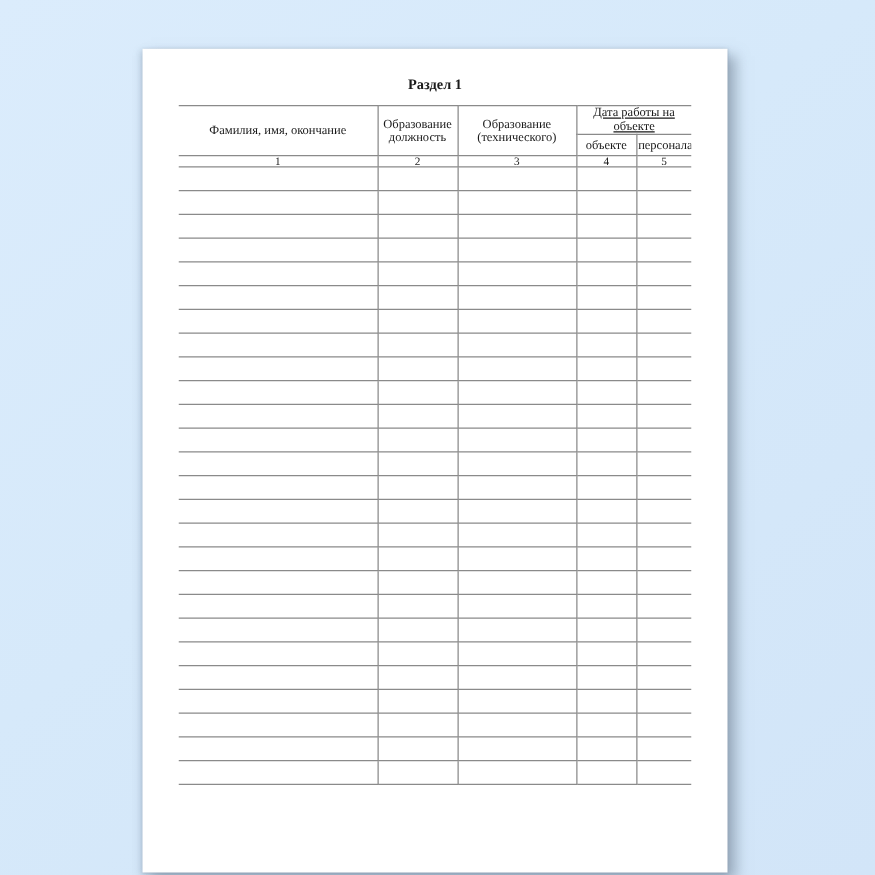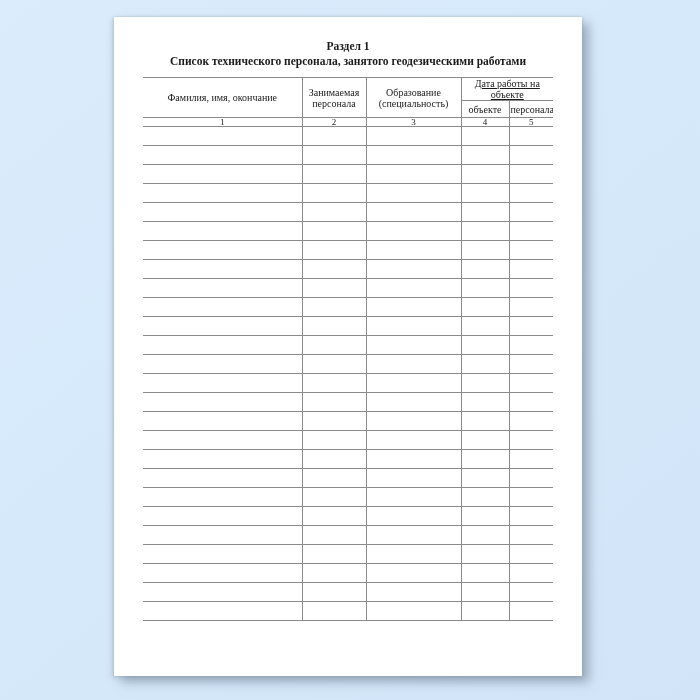--- a/index.html
+++ b/index.html
@@ -16,21 +16,21 @@
     color: var(--ink);
     overflow: hidden;
   }
   .canvas {
     position: relative;
     width: 700px; height: 700px;
     background: linear-gradient(140deg, #dbecfc 0%, var(--bg) 45%, #d2e5f8 100%);
   }
   .page {
     position: absolute;
-    left: 114px; top: 17px;
+    left: 114px; top: 39px;
     width: 468px; height: 659px;
     background: var(--paper);
     box-shadow:
       0 0 2px rgba(130, 148, 168, 0.45),
       -2px 2px 5px rgba(130, 148, 168, 0.35),
       7px 6px 10px rgba(108, 124, 142, 0.55);
     padding-top: 22px;
   }
   .doc-title {
     text-align: center;
@@ -77,35 +77,34 @@
   tbody tr.blank-row td { height: 19px; }
 </style>
 </head>
 <body>
 
 <div class="canvas">
   <div class="page">
 
     <div class="doc-title">Раздел 1</div>
 
-    <div class="doc-subtitle">Список технического персонала, занятого геодезическими работами</div>
 
     <table class="form">
       <colgroup>
         <col style="width:159px">
         <col style="width:64px">
         <col style="width:95px">
         <col style="width:48px">
         <col style="width:44px">
       </colgroup>
       <thead>
         <tr class="hdr-top">
           <th rowspan="2" class="open-left">Фамилия, имя, окончание</th>
-          <th rowspan="2">Занимаемая персонала</th>
-          <th rowspan="2">Образование (специальность)</th>
+          <th rowspan="2">Образование должность</th>
+          <th rowspan="2">Образование (технического)</th>
           <th colspan="2" class="open-right group-cell">Дата работы на объекте</th>
         </tr>
         <tr class="hdr-sub">
           <th>объекте</th>
           <th class="open-right">персонала</th>
         </tr>
         <tr class="nums">
           <th class="open-left">1</th>
           <th>2</th>
           <th>3</th>

